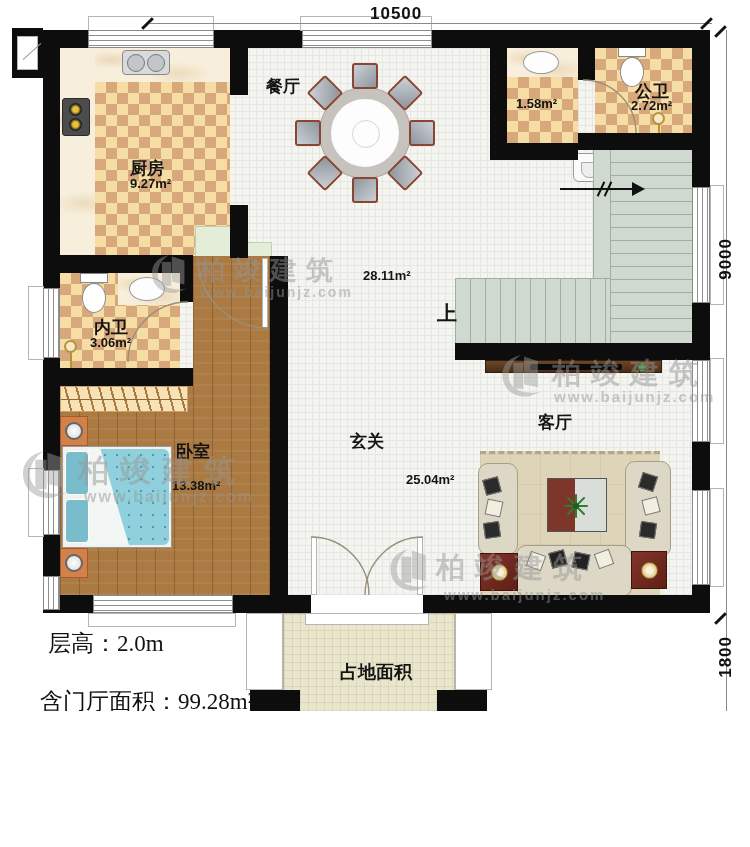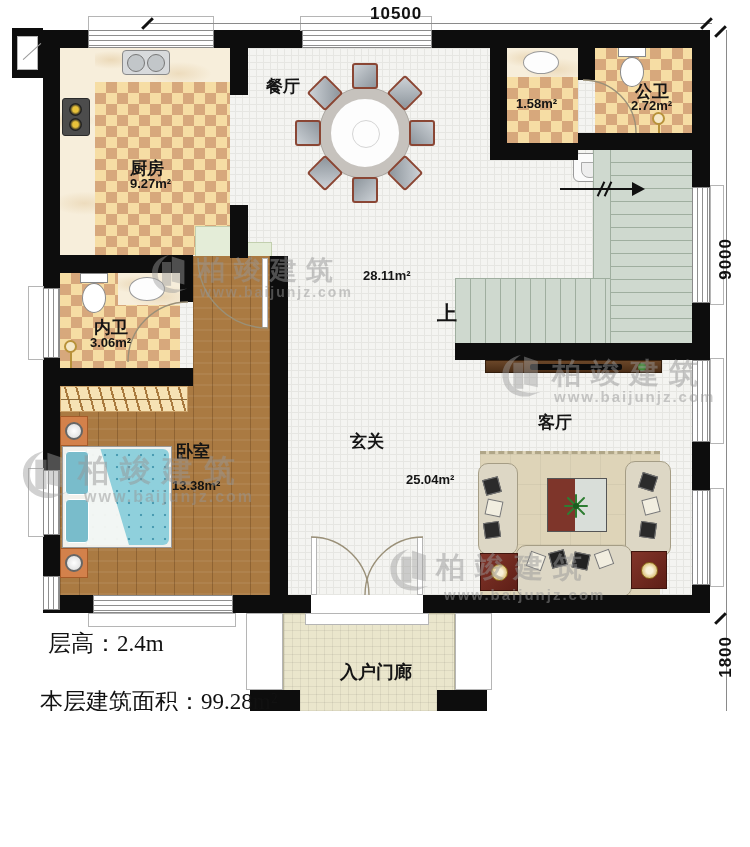--- a/index.html
+++ b/index.html
@@ -269,21 +269,21 @@
   <div class="area-label" style="left:631px;top:98px;">2.72m²</div>
   <div class="room-label" style="left:94px;top:316px;">内卫</div>
   <div class="area-label" style="left:90px;top:335px;">3.06m²</div>
   <div class="room-label" style="left:176px;top:440px;">卧室</div>
   <div class="area-label" style="left:172px;top:478px;">13.38m²</div>
   <div class="room-label" style="left:350px;top:430px;">玄关</div>
   <div class="area-label" style="left:406px;top:472px;">25.04m²</div>
   <div class="room-label" style="left:538px;top:411px;">客厅</div>
   <div class="area-label" style="left:363px;top:268px;">28.11m²</div>
   <div class="room-label" style="left:437px;top:300px;font-size:20px;">上</div>
-  <div class="room-label" style="left:340px;top:660px;font-size:18px;">入户门廊</div>
+  <div class="room-label" style="left:340px;top:660px;font-size:18px;">占地面积</div>
 
   <div class="abs" style="left:148px;top:250px;opacity:.9;">
     <svg width="42" height="48" viewBox="0 0 60 64" style="position:absolute;left:0;top:2px;opacity:.5;">
       <polygon points="34,4 52,10 52,44 34,40" fill="#a0a0a0"></polygon>
         <rect x="20" y="12" width="13" height="34" fill="#9a9a9a"></rect>
       <path d="M30 2 C12 6 4 18 6 32 C8 48 22 58 40 56 L56 50 C36 54 16 48 14 32 C13 18 20 8 30 2 Z" fill="#9a9a9a"></path>
     </svg>
     <div class="wm" style="left:50px;top:2px;font-size:27px;letter-spacing:9px;">柏竣建筑</div>
     <div class="wm-url" style="left:52px;top:34px;font-size:14px;letter-spacing:2px;">www.baijunjz.com</div>
   </div>
@@ -308,22 +308,22 @@
   <div class="abs" style="left:386px;top:544px;opacity:.9;">
     <svg width="46" height="52" viewBox="0 0 60 64" style="position:absolute;left:0;top:2px;opacity:.5;">
       <polygon points="34,4 52,10 52,44 34,40" fill="#a0a0a0"></polygon>
         <rect x="20" y="12" width="13" height="34" fill="#9a9a9a"></rect>
       <path d="M30 2 C12 6 4 18 6 32 C8 48 22 58 40 56 L56 50 C36 54 16 48 14 32 C13 18 20 8 30 2 Z" fill="#9a9a9a"></path>
     </svg>
     <div class="wm" style="left:50px;top:4px;font-size:29px;letter-spacing:10px;">柏竣建筑</div>
     <div class="wm-url" style="left:58px;top:42px;font-size:15px;letter-spacing:2px;">www.baijunjz.com</div>
   </div>
 
-  <div class="cad" style="left:48px;top:628px;font-size:23px;">层高：2.4m</div>
-  <div class="cad" style="left:40px;top:686px;font-size:23px;">本层建筑面积：99.28m²</div>
+  <div class="cad" style="left:48px;top:628px;font-size:23px;">层高：2.0m</div>
+  <div class="cad" style="left:40px;top:686px;font-size:23px;">含门厅面积：99.28m²</div>
   <div class="cad" style="left:262px;top:776px;font-size:34px;">1:100</div>
   <div class="abs" style="left:56px;top:822px;width:287px;height:5px;background:#111;"></div>
   <div class="abs" style="left:56px;top:834px;width:287px;height:2px;background:#bbb;"></div>
   <div class="cad" style="left:338px;top:806px;font-size:22px;">本栋建筑面积：215.16m²</div>
   <div class="cad" style="left:543px;top:806px;font-size:22px;">占地面积：</div>
   <div class="cad" style="left:694px;top:806px;font-size:20px;">m²</div>
 
   <div class="abs" style="left:532px;top:770px;">
     <svg width="56" height="60" viewBox="0 0 60 64" style="position:absolute;left:0;top:2px;">
       <polygon points="34,4 52,10 52,44 34,40" fill="#f0861a"></polygon>

